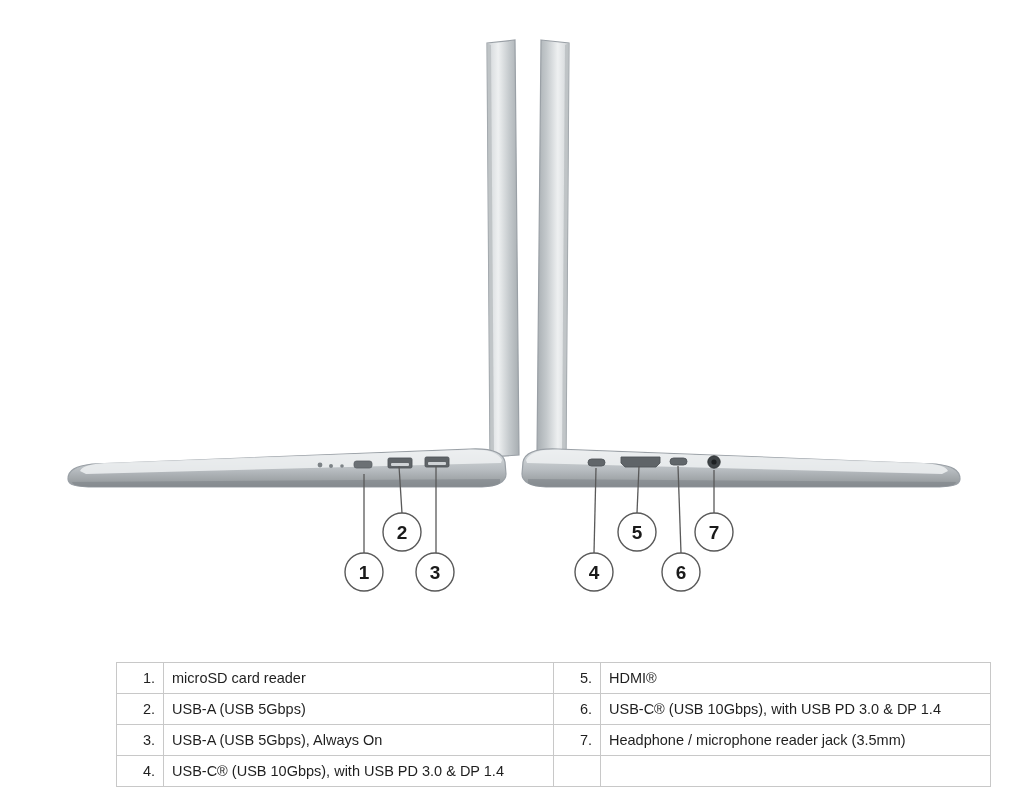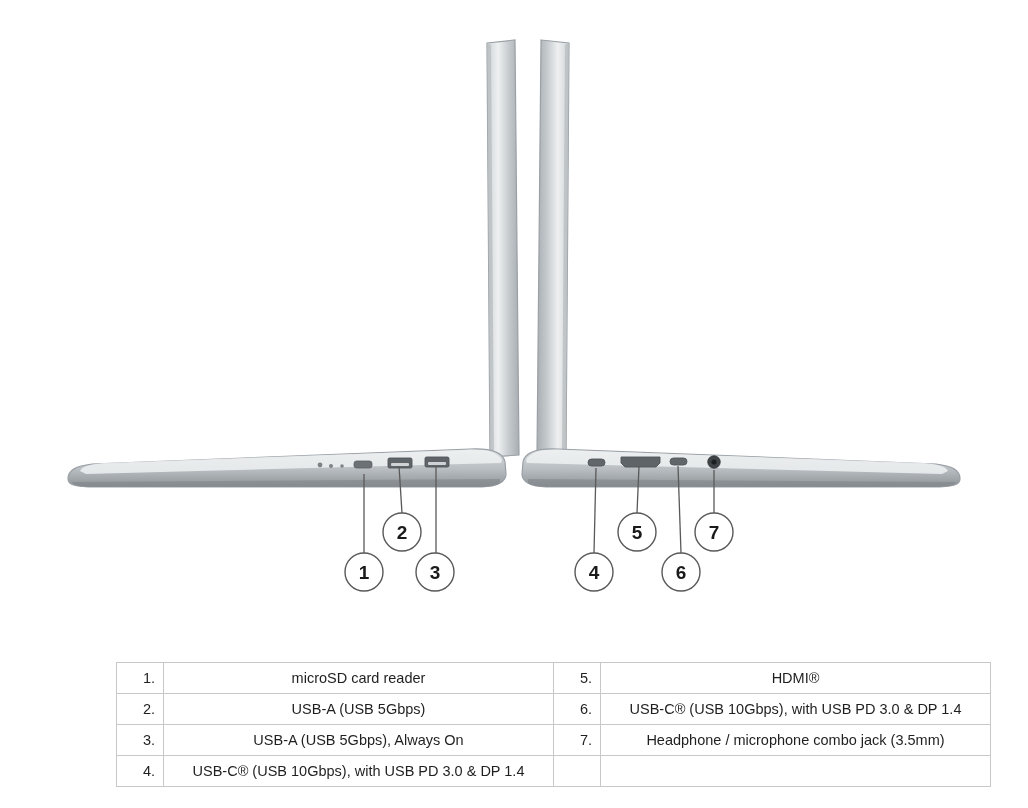--- a/index.html
+++ b/index.html
@@ -49,21 +49,20 @@
   }
   td.num {
     width: 30px;
     text-align: right;
     padding-right: 6px;
     color: #1f1f1f;
   }
   td.txt {
     width: 373px;
     padding-left: 12px;
-    text-align: center;
   }
   td.empty-cell {
     border-left: 1px solid #c8c8c8;
   }
 </style>
 </head>
 <body>
 
 <svg id="diagram" viewBox="0 0 1028 640">
   <defs>
@@ -193,21 +192,21 @@
     <tr>
       <td class="num">2.</td>
       <td class="txt">USB-A (USB 5Gbps)</td>
       <td class="num">6.</td>
       <td class="txt">USB-C® (USB 10Gbps), with USB PD 3.0 &amp; DP 1.4</td>
     </tr>
     <tr>
       <td class="num">3.</td>
       <td class="txt">USB-A (USB 5Gbps), Always On</td>
       <td class="num">7.</td>
-      <td class="txt">Headphone / microphone combo jack (3.5mm)</td>
+      <td class="txt">Headphone / microphone reader jack (3.5mm)</td>
     </tr>
     <tr>
       <td class="num">4.</td>
       <td class="txt">USB-C® (USB 10Gbps), with USB PD 3.0 &amp; DP 1.4</td>
       <td class="num empty-cell"></td>
       <td class="txt"></td>
     </tr>
   </tbody>
 </table>
 

